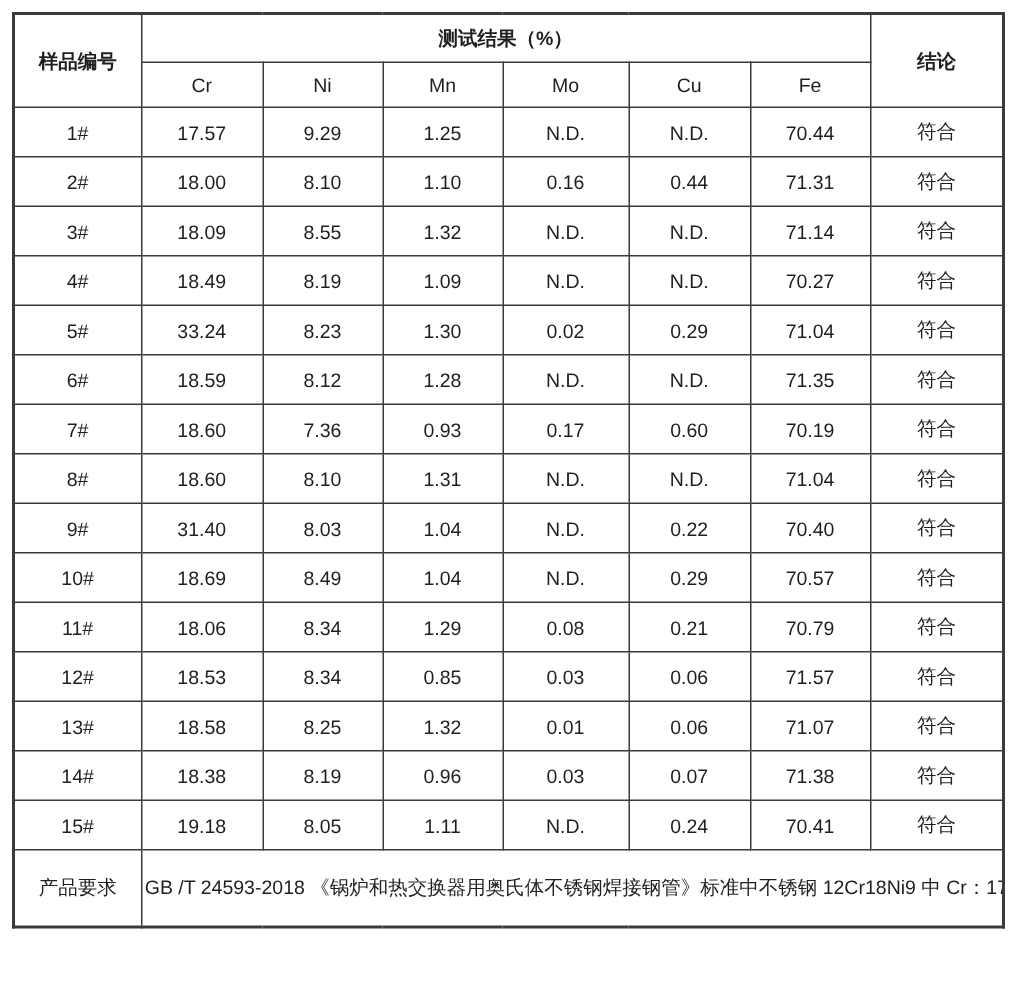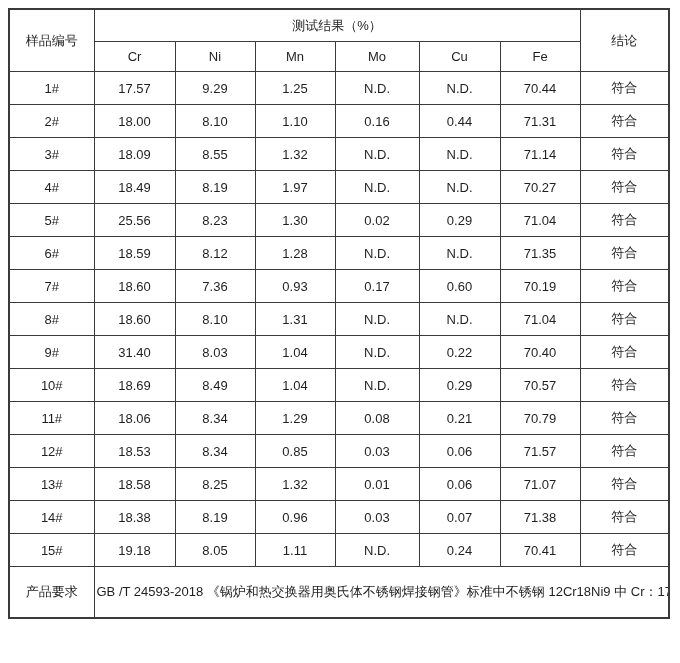--- a/index.html
+++ b/index.html
@@ -25,21 +25,21 @@
   table.report td {
     border: 1px solid #3a3a3a;
     font-weight: normal;
     font-size: 13px;
     text-align: center;
     vertical-align: middle;
     padding: 0 2px;
     overflow: hidden;
     white-space: nowrap;
   }
-  tr.header-top th { height: 31px; }
+  tr.header-top th { height: 31px; font-weight: bold; }
   tr.header-cols th { height: 29px; }
   tr.data-row td, tr.data-row th { height: 32px; }
   td.req-text {
     text-align: left;
     white-space: normal;
     padding: 5px 9px 5px 10px;
     line-height: 1.75;
     height: 50px;
     font-size: 13px;
   }
@@ -105,29 +105,29 @@
     <td>1.32</td>
     <td>N.D.</td>
     <td>N.D.</td>
     <td>71.14</td>
     <td>符合</td>
   </tr>
         <tr class="data-row">
     <th>4#</th>
     <td>18.49</td>
     <td>8.19</td>
-    <td>1.97</td>
+    <td>1.09</td>
     <td>N.D.</td>
     <td>N.D.</td>
     <td>70.27</td>
     <td>符合</td>
   </tr>
         <tr class="data-row">
     <th>5#</th>
-    <td>25.56</td>
+    <td>33.24</td>
     <td>8.23</td>
     <td>1.30</td>
     <td>0.02</td>
     <td>0.29</td>
     <td>71.04</td>
     <td>符合</td>
   </tr>
         <tr class="data-row">
     <th>6#</th>
     <td>18.59</td>

